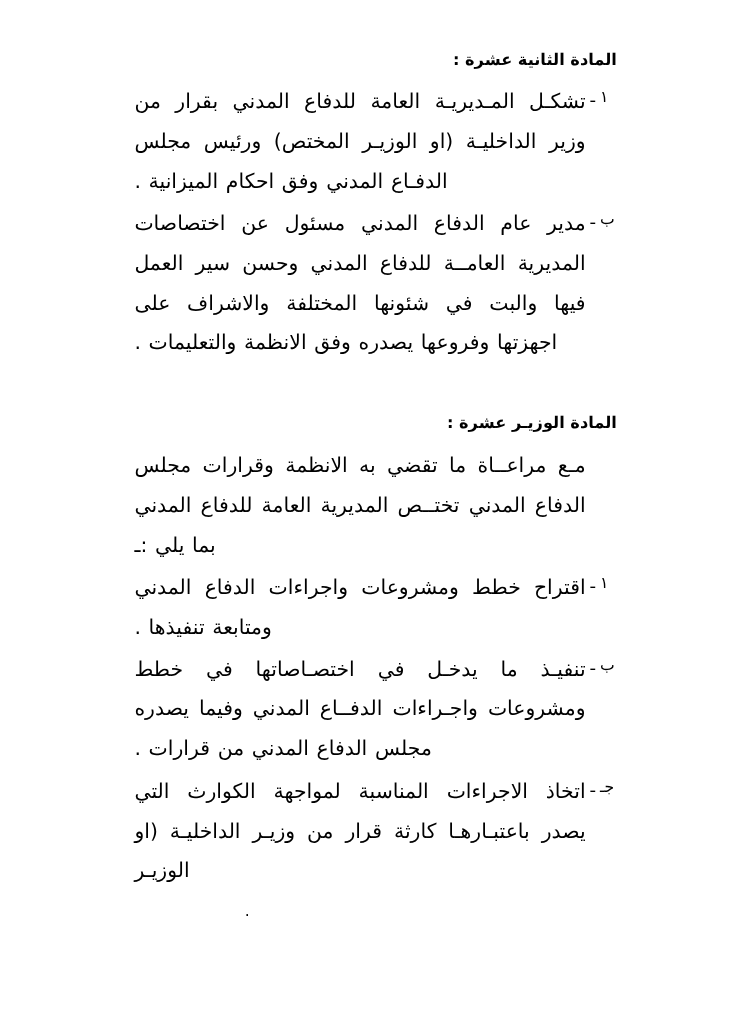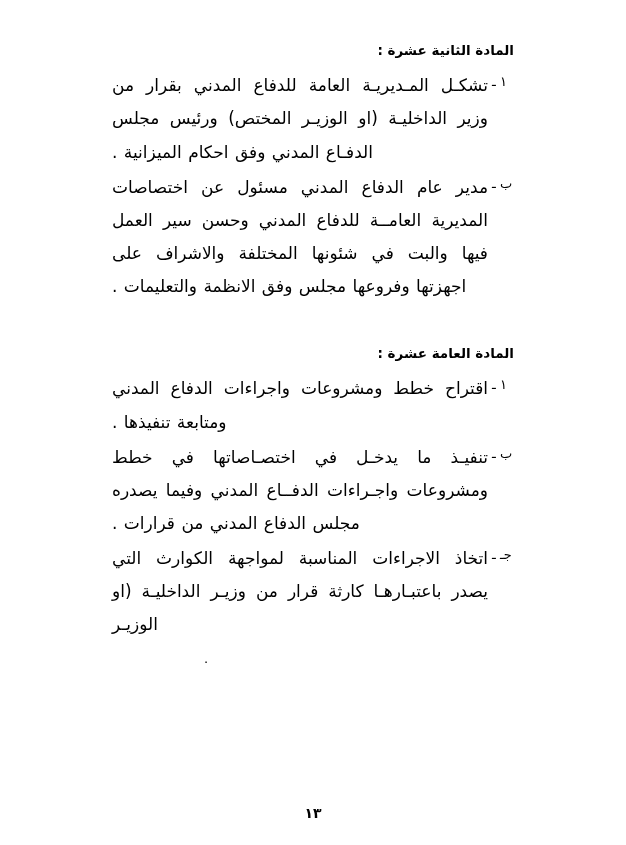--- a/index.html
+++ b/index.html
@@ -89,43 +89,46 @@
   <div class="article">
     <div class="article-title">المادة الثانية عشرة :</div>
 
     <div class="clause">
       <div class="clause-marker">١ ـ</div>
       <div class="clause-body">تشكـل المـديريـة العامة للدفاع المدني بقرار من وزير الداخليـة (او الوزيـر المختص) ورئيس مجلس الدفـاع المدني وفق احكام الميزانية .</div>
     </div>
 
     <div class="clause">
       <div class="clause-marker">ب ـ</div>
-      <div class="clause-body">مدير عام الدفاع المدني مسئول عن اختصاصات المديرية العامــة للدفاع المدني وحسن سير العمل فيها والبت في شئونها المختلفة والاشراف على اجهزتها وفروعها مجلس وفق الانظمة والتعليمات .</div>
+      <div class="clause-body">مدير عام الدفاع المدني مسئول عن اختصاصات المديرية العامــة للدفاع المدني وحسن سير العمل فيها والبت في شئونها المختلفة والاشراف على اجهزتها وفروعها يصدره وفق الانظمة والتعليمات .</div>
     </div>
   </div>
 
   <div class="gap"></div>
 
   <div class="article">
-    <div class="article-title">المادة العامة عشرة :</div>
+    <div class="article-title">المادة الوزيـر عشرة :</div>
 
+    <div class="clause">
+      <div class="clause-marker"></div>
+      <div class="clause-body">مـع مراعــاة ما تقضي به الانظمة وقرارات مجلس الدفاع المدني تختــص المديرية العامة للدفاع المدني بما يلي :ـ</div>
+    </div>
 
     <div class="clause">
       <div class="clause-marker">١ ـ</div>
       <div class="clause-body">اقتراح خطط ومشروعات واجراءات الدفاع المدني ومتابعة تنفيذها .</div>
     </div>
 
     <div class="clause">
       <div class="clause-marker">ب ـ</div>
       <div class="clause-body">تنفيـذ ما يدخـل في اختصـاصاتها في خطط ومشروعات واجـراءات الدفــاع المدني وفيما يصدره مجلس الدفاع المدني من قرارات .</div>
     </div>
 
     <div class="clause">
       <div class="clause-marker">جـ ـ</div>
       <div class="clause-body last-right">اتخاذ الاجراءات المناسبة لمواجهة الكوارث التي يصدر باعتبـارهـا كارثة قرار من وزيـر الداخليـة (او الوزيـر</div>
     </div>
 
     <div class="trailing-dot">.</div>
   </div>
 
-  <div class="page-number">١٣</div>
 
 </div>
 
 </body></html>

